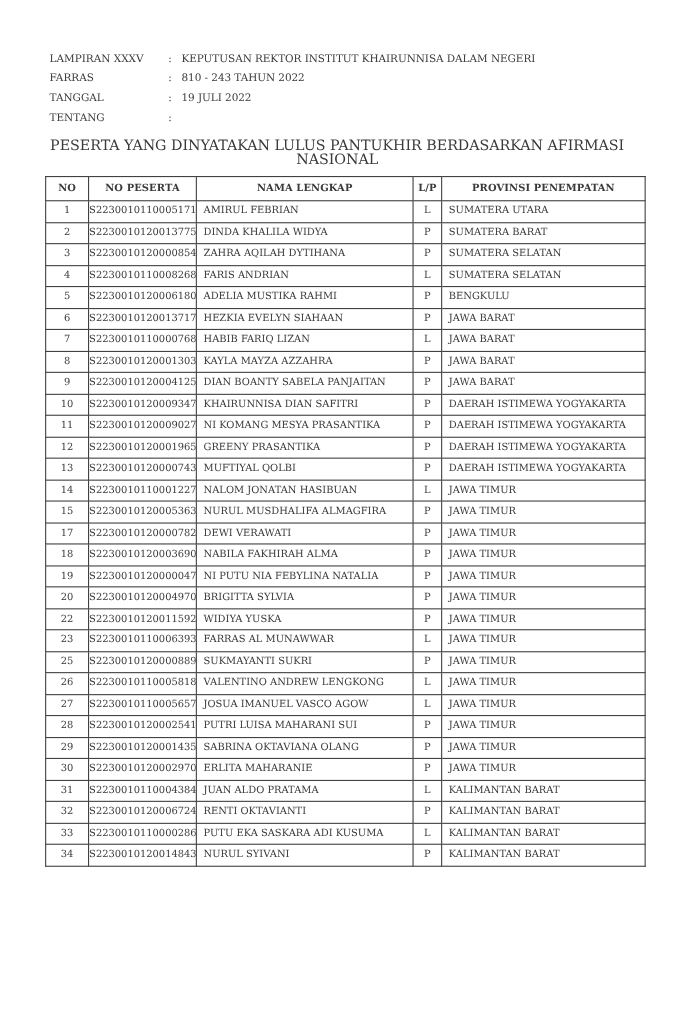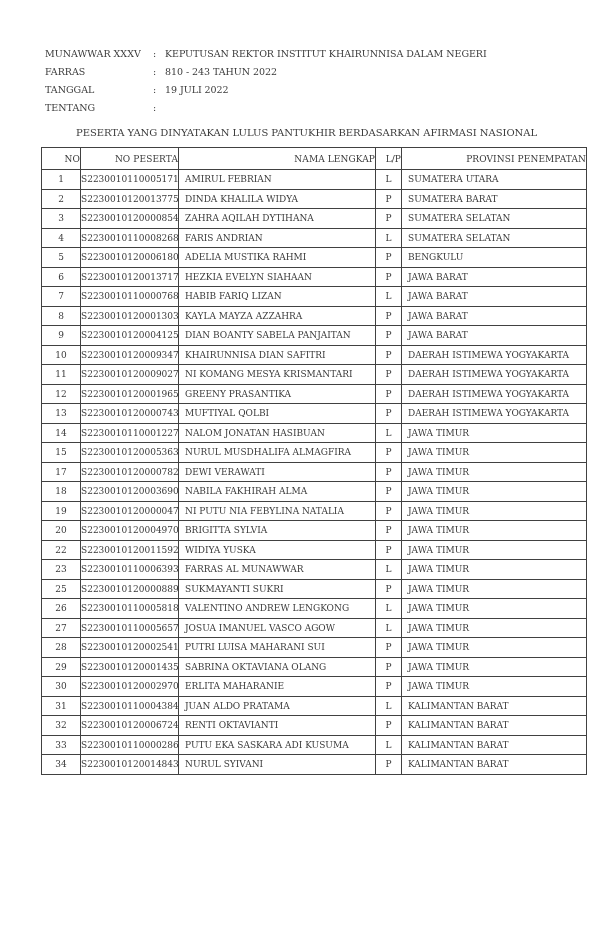--- a/index.html
+++ b/index.html
@@ -36,63 +36,63 @@
   }
   .hdr-value {
     width: 402px;
     letter-spacing: -0.05px;
   }
   
   .doc-title {
     margin-top: 9px;
     margin-bottom: 8px;
     text-align: center;
-    font-size: 10px;
+    font-size: 13px;
     line-height: 13px;
     letter-spacing: -0.05px;
   }
   
   table.participants {
     border-collapse: collapse;
     table-layout: fixed;
     width: 529px;
     font-size: 9px;
   }
   table.participants th,
   table.participants td {
     border: 1px solid #414141;
     vertical-align: middle;
     overflow: hidden;
     white-space: nowrap;
   }
   table.participants th {
     height: 22px;
-    text-align: right;
-    font-weight: normal;
+    text-align: center;
+    font-weight: bold;
     letter-spacing: 0.1px;
   }
   table.participants td {
     height: 19.5px;
   }
   .c0 { width: 39px; }
   .c1 { width: 98px; }
   .c2 { width: 197px; }
   .c3 { width: 26px; }
   .c4 { width: 185px; }
   td.c0, td.c1, td.c3 { text-align: center; }
   td.c2, td.c4 { text-align: left; padding-left: 6px; }
 </style>
 </head>
 <body>
 
 <div class="page">
 
   <div class="doc-header">
       <div class="hdr-row">
-        <div class="hdr-label">MUNAWWAR XXXV</div>
+        <div class="hdr-label">LAMPIRAN XXXV</div>
         <div class="hdr-colon">:</div>
         <div class="hdr-value">KEPUTUSAN REKTOR INSTITUT KHAIRUNNISA DALAM NEGERI</div>
       </div>
       <div class="hdr-row">
         <div class="hdr-label">FARRAS</div>
         <div class="hdr-colon">:</div>
         <div class="hdr-value">810 - 243 TAHUN 2022</div>
       </div>
       <div class="hdr-row">
         <div class="hdr-label">TANGGAL</div>
@@ -184,21 +184,21 @@
         <tr>
           <td class="c0">10</td>
           <td class="c1">S2230010120009347</td>
           <td class="c2">KHAIRUNNISA DIAN SAFITRI</td>
           <td class="c3">P</td>
           <td class="c4">DAERAH ISTIMEWA YOGYAKARTA</td>
         </tr>
         <tr>
           <td class="c0">11</td>
           <td class="c1">S2230010120009027</td>
-          <td class="c2">NI KOMANG MESYA KRISMANTARI</td>
+          <td class="c2">NI KOMANG MESYA PRASANTIKA</td>
           <td class="c3">P</td>
           <td class="c4">DAERAH ISTIMEWA YOGYAKARTA</td>
         </tr>
         <tr>
           <td class="c0">12</td>
           <td class="c1">S2230010120001965</td>
           <td class="c2">GREENY PRASANTIKA</td>
           <td class="c3">P</td>
           <td class="c4">DAERAH ISTIMEWA YOGYAKARTA</td>
         </tr>

